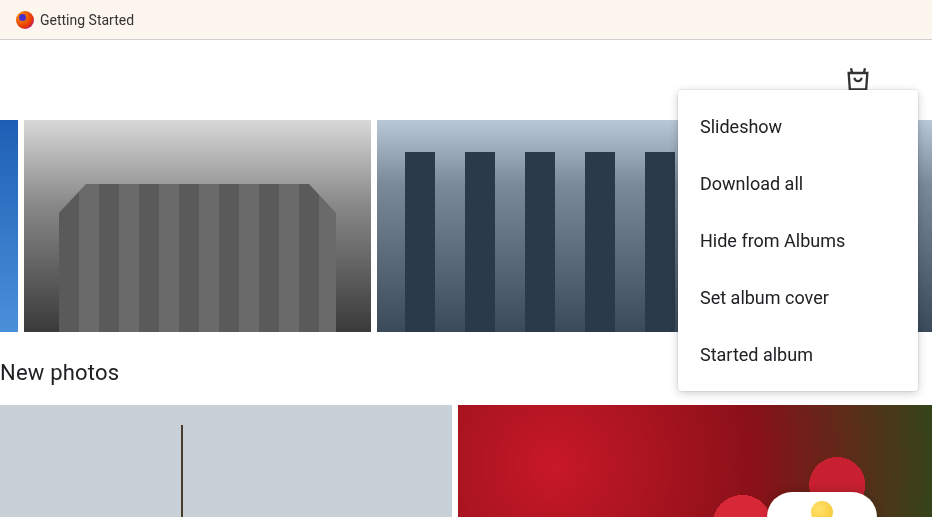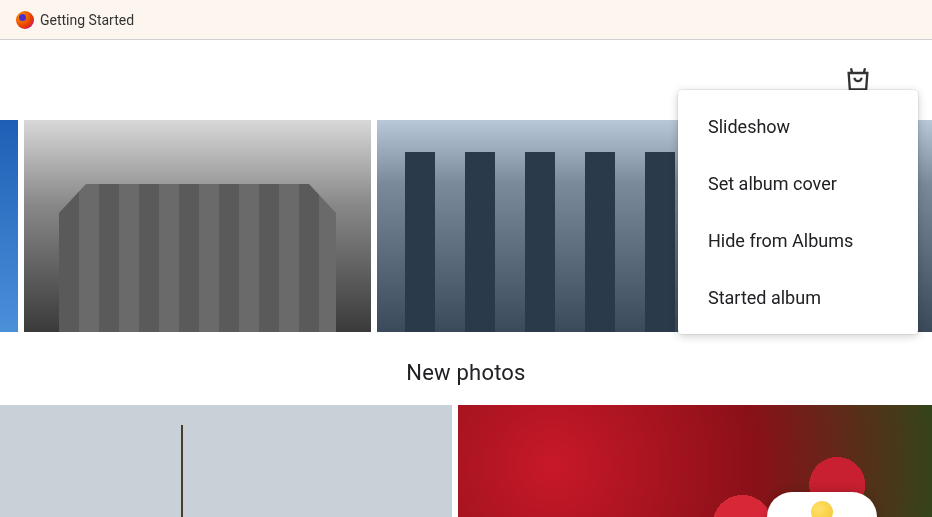--- a/index.html
+++ b/index.html
@@ -114,21 +114,20 @@
     .photo-pantheon::before {
       content: '';
       position: absolute;
       bottom: 0;
       left: 5%;
       width: 90%;
       height: 85%;
       background: repeating-linear-gradient(90deg, #2a3a4a 0, #2a3a4a 30px, transparent 30px, transparent 60px);
     }
     .section-title {
-      text-align: center;
       font-size: 22px;
       font-weight: 400;
       color: #202124;
       margin: 28px 0 20px;
       letter-spacing: 0.2px;
     }
     .photo-row-2 {
       display: flex;
       gap: 6px;
       height: 200px;
@@ -171,21 +170,20 @@
       box-shadow: 0 2px 10px rgba(0,0,0,0.2), 0 0 0 1px rgba(0,0,0,0.05);
       padding: 8px 0;
       z-index: 100;
     }
     .menu-item {
       padding: 18px 22px;
       font-size: 18px;
       color: #202124;
       cursor: pointer;
       white-space: nowrap;
-      margin-left: 8px;
     }
     .emoji-bubble {
       position: absolute;
       bottom: -15px;
       right: 55px;
       width: 110px;
       height: 40px;
       background: #fff;
       border-radius: 25px 25px 0 0;
       box-shadow: 0 -2px 8px rgba(0,0,0,0.15);
@@ -231,22 +229,23 @@
 
   <div class="section-title">New photos</div>
 
   <div class="photo-row-2">
     <div class="photo photo-ship"></div>
     <div class="photo photo-roses"></div>
   </div>
 
   <div class="context-menu">
     <div class="menu-item">Slideshow</div>
+    <div class="menu-item">Download all</div>
+    <div class="menu-item">Hide from Albums</div>
     <div class="menu-item">Set album cover</div>
-    <div class="menu-item">Hide from Albums</div>
     <div class="menu-item">Started album</div>
   </div>
 
   <div class="emoji-bubble">
     <div class="emoji-face"></div>
   </div>
 
 </div>
 
 </body></html>

